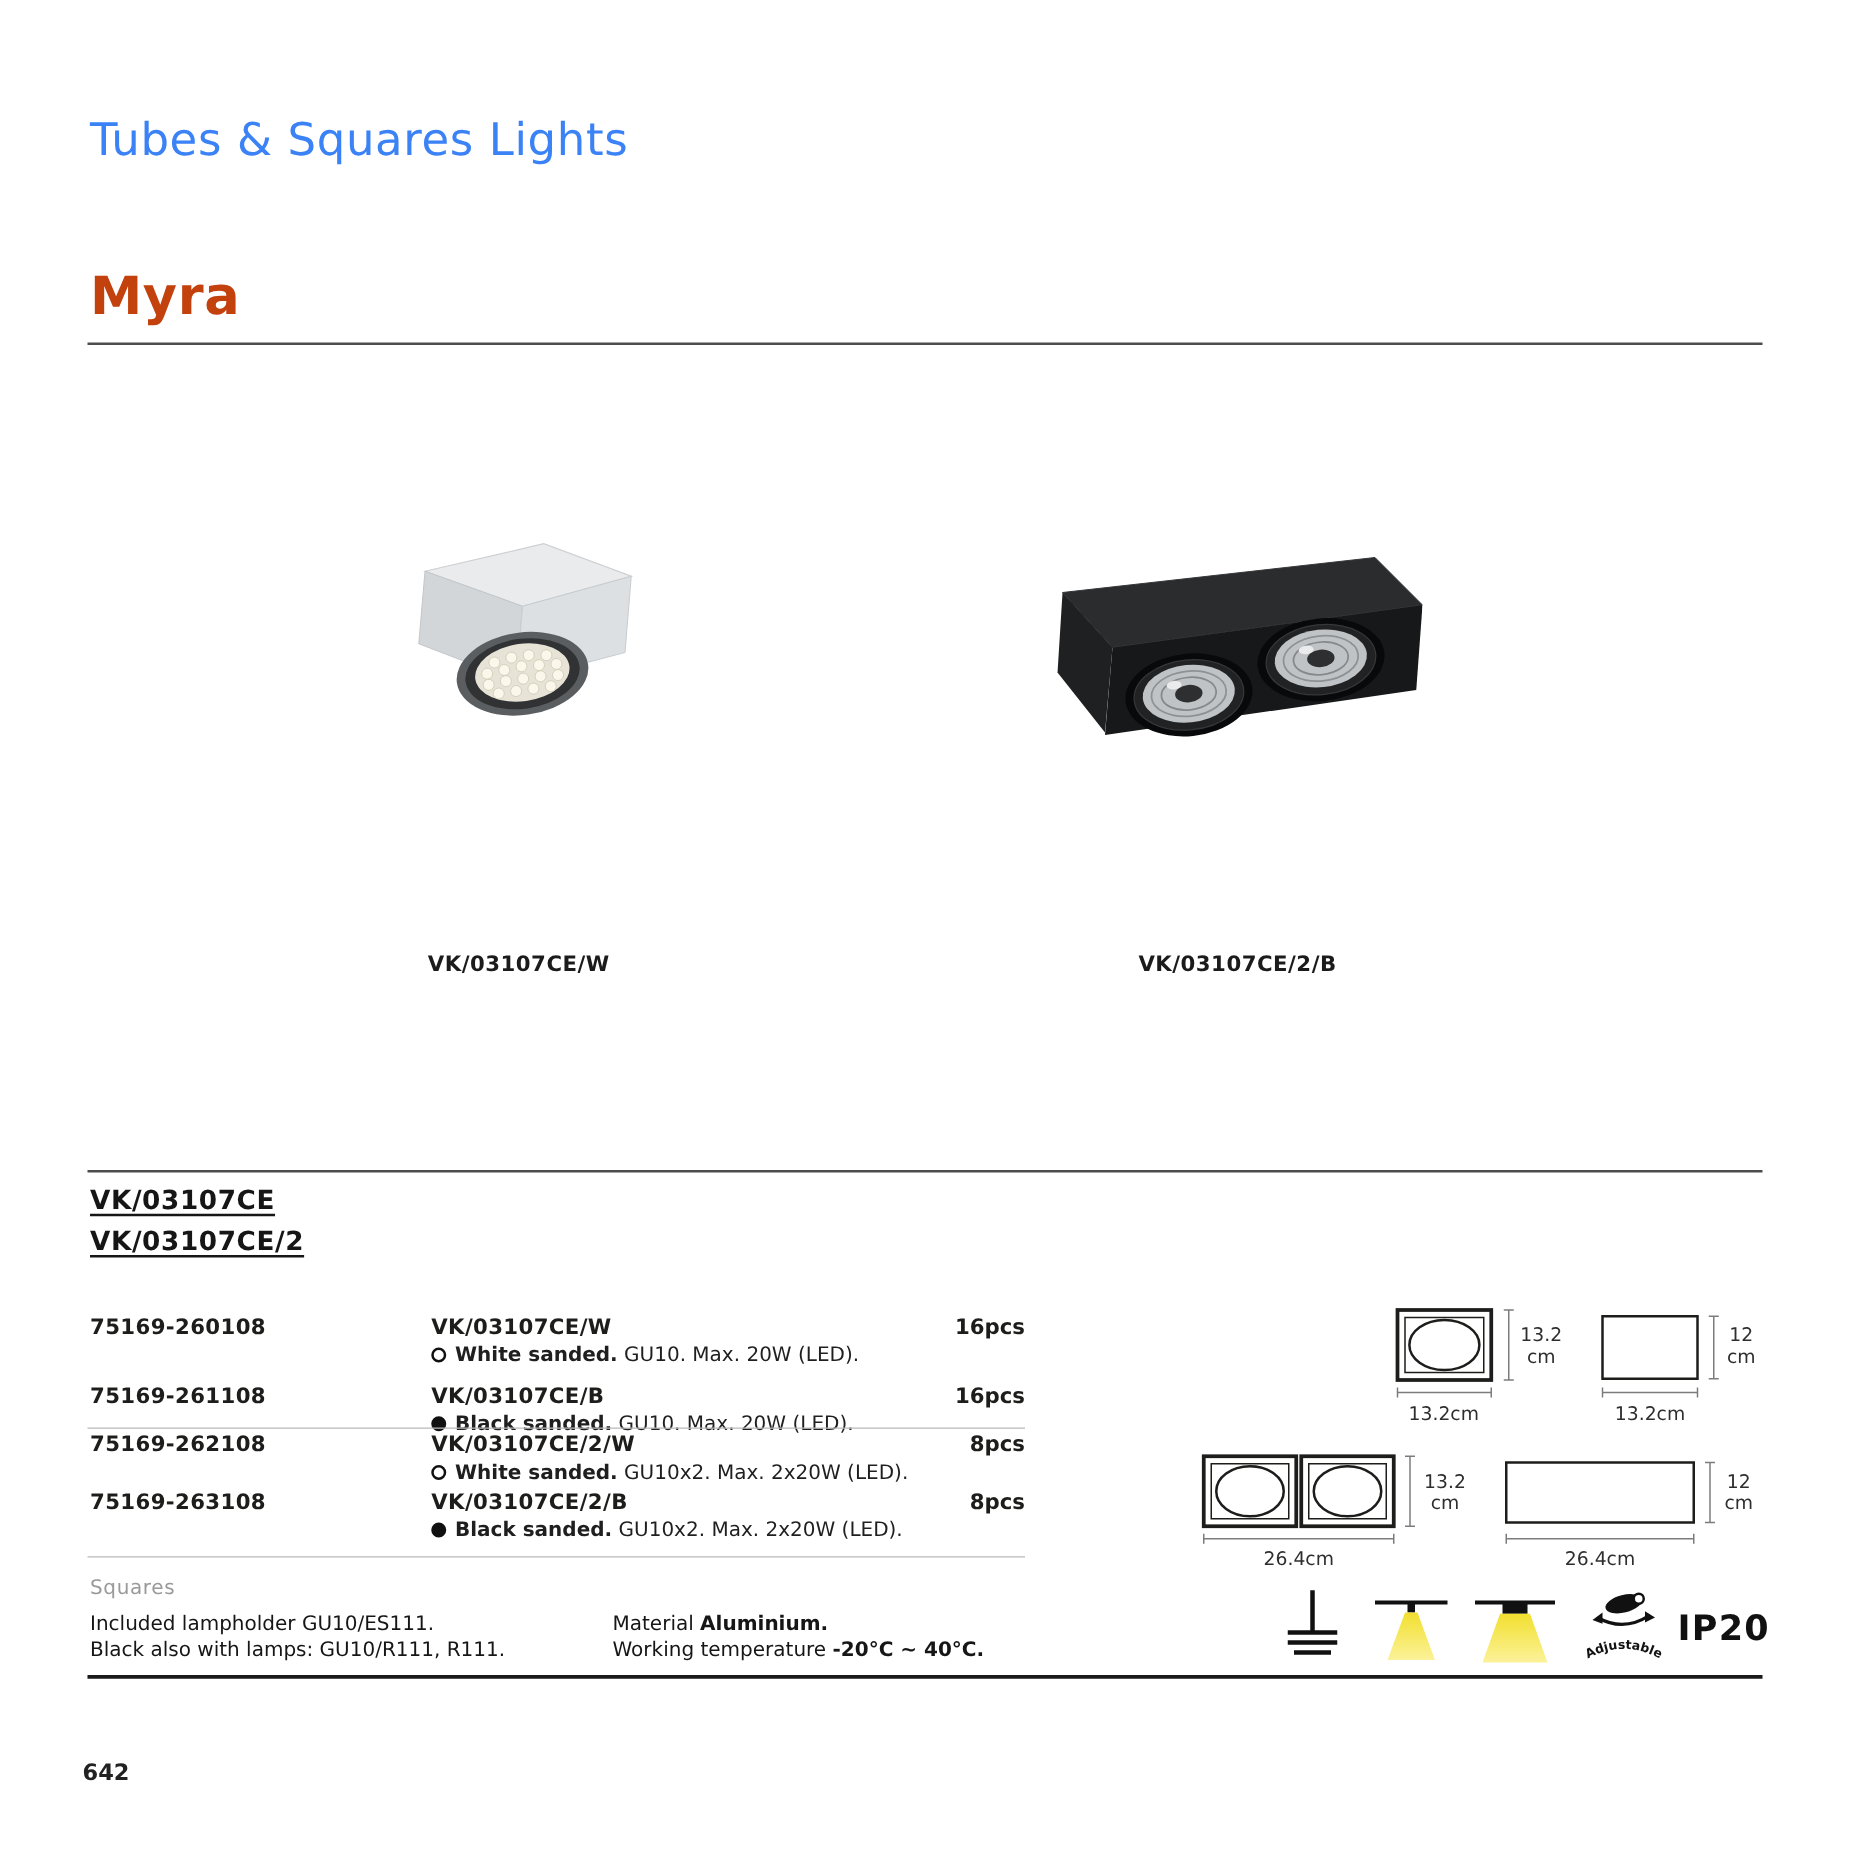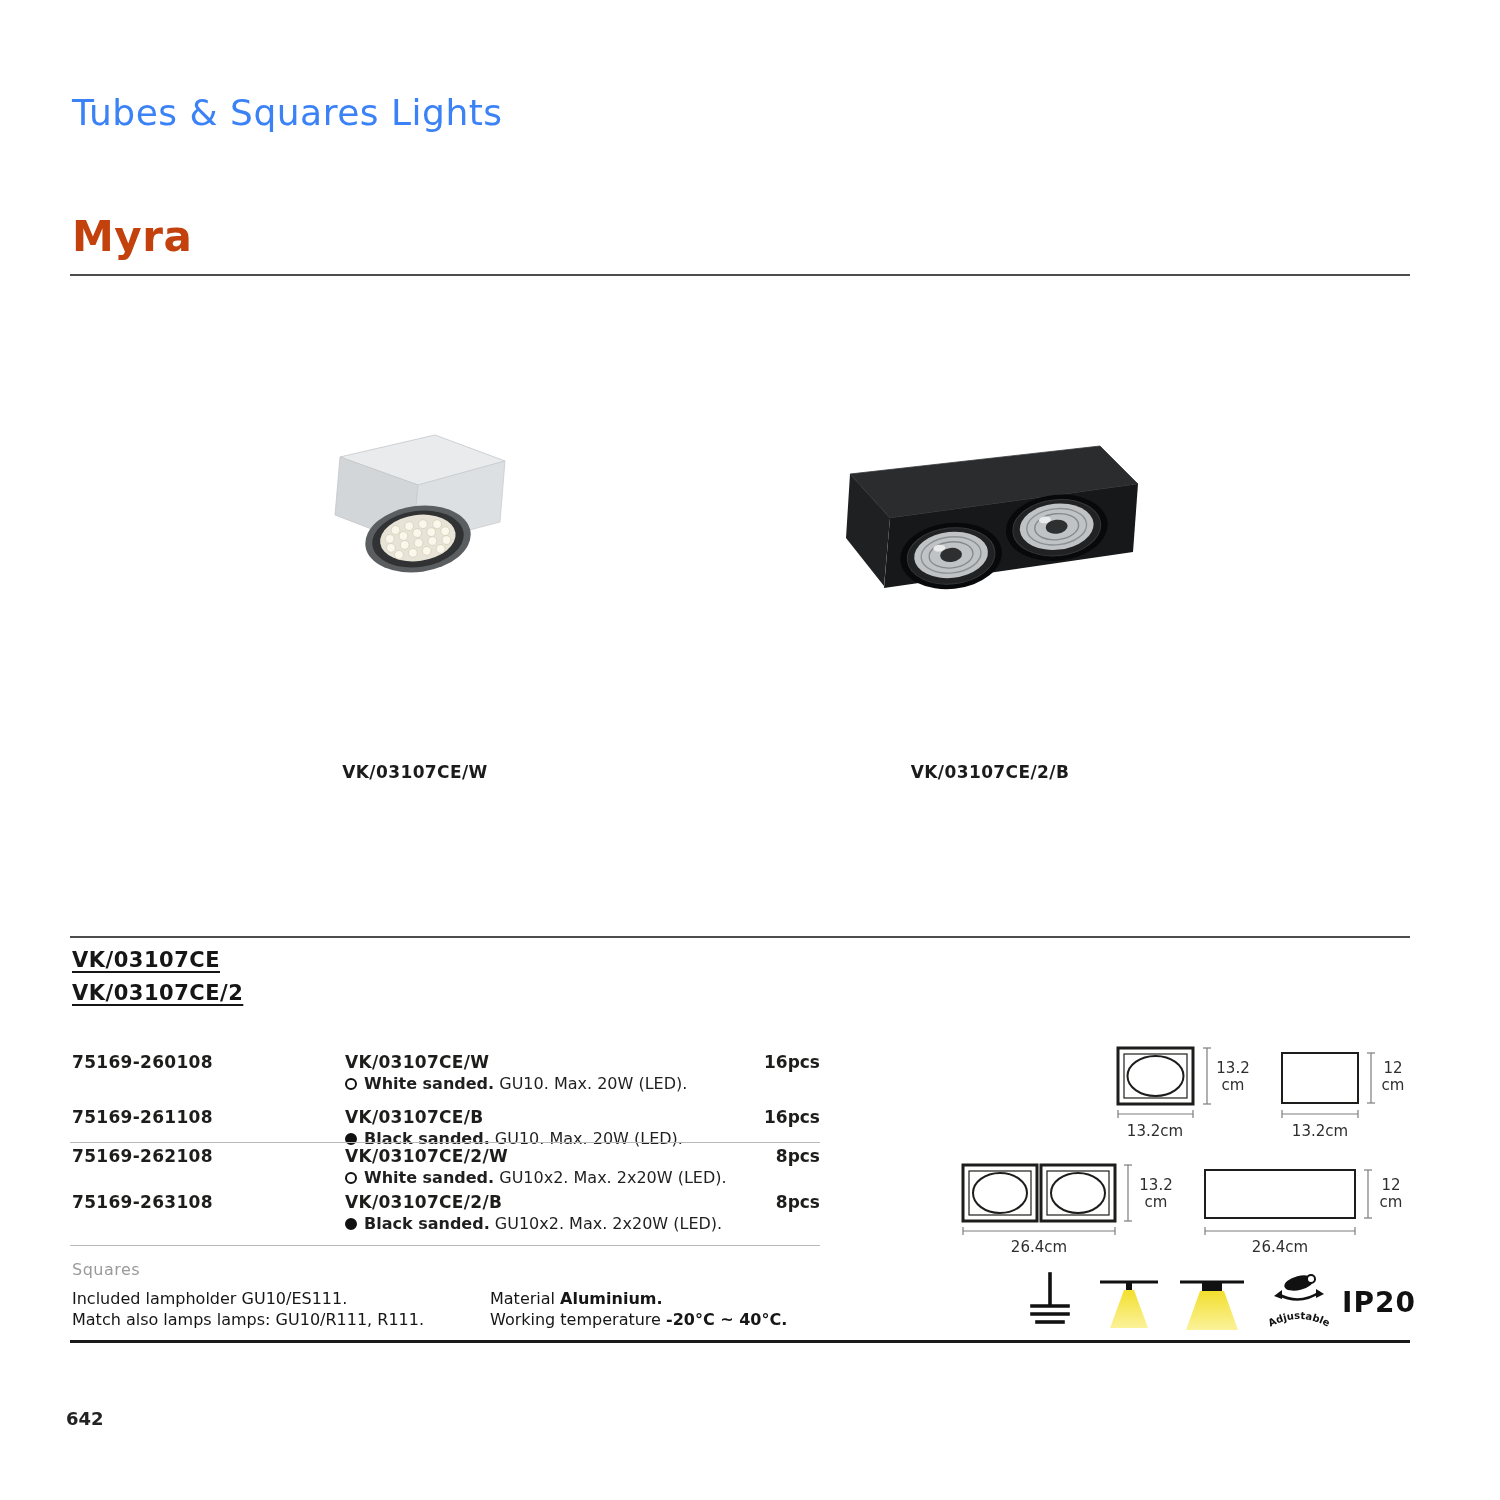--- a/index.html
+++ b/index.html
@@ -153,21 +153,21 @@
     <span class="model">VK/03107CE/2/B</span>
     <span class="box">8pcs</span>
     <span class="desc"><span class="dot" data-dot="black"></span><span class="finish">Black sanded.</span> <span>GU10x2. Max. 2x20W (LED).</span></span>
   </div>
 
   <div class="abs divider" style="top:1245px;"></div>
 
   <div class="abs details-heading">Squares</div>
   <div class="abs details-col details-left">
     <div>Included lampholder GU10/ES111.</div>
-    <div>Match also lamps lamps: GU10/R111, R111.</div>
+    <div>Black also with lamps: GU10/R111, R111.</div>
   </div>
   <div class="abs details-col details-right">
     <div><span>Material </span><span class="b">Aluminium.</span></div>
     <div><span>Working temperature </span><span class="b">-20°C ~ 40°C.</span></div>
   </div>
 
   <svg class="abs" style="left:930px;top:1015px;" width="495" height="245" viewBox="0 0 495 245">
 
     <g>
       <rect x="188" y="33" width="75" height="56" class="dimbox-thick"></rect>

